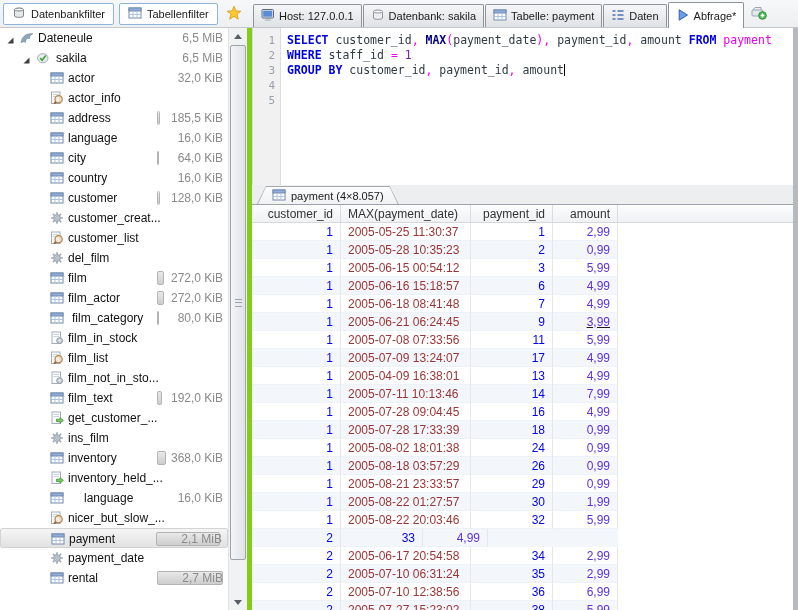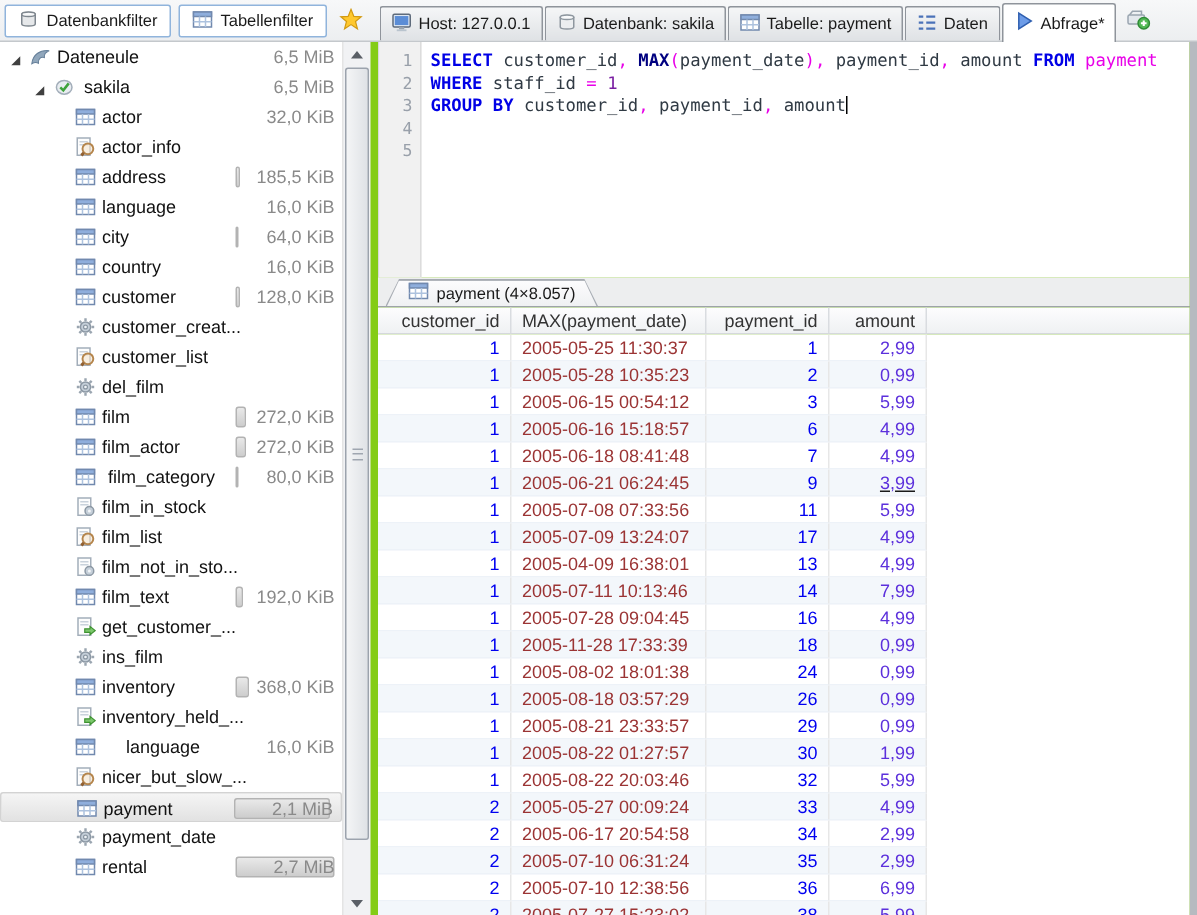--- a/index.html
+++ b/index.html
@@ -759,21 +759,21 @@
           </div>
           <div class="gc r" style="width: 65px;">
             <span class="v-dec">4,99</span>
           </div>
         </div>
         <div class="grow">
           <div class="gc r" style="width: 89px;">
             <span class="v-int">1</span>
           </div>
           <div class="gc" style="width: 130px;">
-            <span class="v-dt">2005-11-28 17:33:39</span>
+            <span class="v-dt">2005-07-28 17:33:39</span>
           </div>
           <div class="gc r" style="width: 82px;">
             <span class="v-int">18</span>
           </div>
           <div class="gc r" style="width: 65px;">
             <span class="v-dec">0,99</span>
           </div>
         </div>
         <div class="grow">
           <div class="gc r" style="width: 89px;">
@@ -841,23 +841,20 @@
           <div class="gc r" style="width: 82px;">
             <span class="v-int">32</span>
           </div>
           <div class="gc r" style="width: 65px;">
             <span class="v-dec">5,99</span>
           </div>
         </div>
         <div class="grow">
           <div class="gc r" style="width: 89px;">
             <span class="v-int">2</span>
-          </div>
-          <div class="gc" style="width: 130px;">
-            <span class="v-dt">2005-05-27 00:09:24</span>
           </div>
           <div class="gc r" style="width: 82px;">
             <span class="v-int">33</span>
           </div>
           <div class="gc r" style="width: 65px;">
             <span class="v-dec">4,99</span>
           </div>
         </div>
         <div class="grow">
           <div class="gc r" style="width: 89px;">

